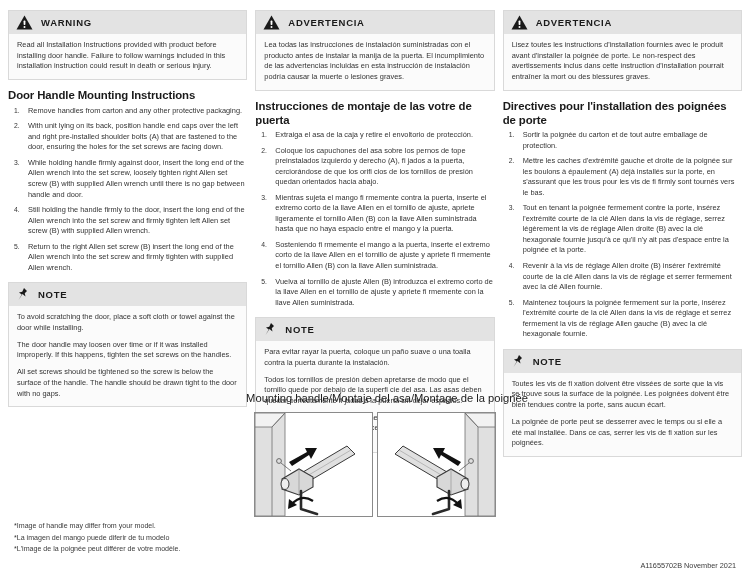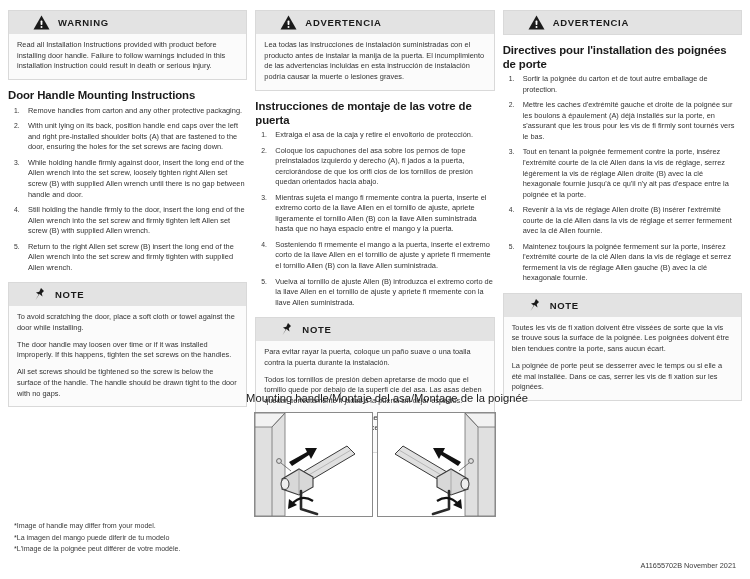--- a/index.html
+++ b/index.html
@@ -41,21 +41,21 @@
   
   .alertbox {
     border: 1px solid #d9d9d9;
     background: #ffffff;
     margin-bottom: 9px;
   }
   .alert-head {
     background: #e3e3e3;
     display: flex;
     align-items: center;
-    padding: 4px 7px 4px 24px;
+    padding: 4px 7px 4px 7px;
     gap: 8px;
   }
   .alert-title {
     font-size: 9.5px;
     font-weight: bold;
     letter-spacing: 0.7px;
     color: #1a1a1a;
   }
   .alert-body {
     padding: 6px 8px 7px 8px;
@@ -266,20 +266,23 @@
 
       <div class="alertbox">
         <div class="alert-head">
           <svg class="tri-icon" viewBox="0 0 34 30">
             <path d="M17 1 L33 29 L1 29 Z" fill="#1a1a1a"></path>
             <rect x="15.2" y="11" width="3.6" height="9" rx="1.3" fill="#ffffff"></rect>
             <circle cx="17" cy="24" r="2" fill="#ffffff"></circle>
           </svg>
           <span class="alert-title">ADVERTENCIA</span>
         </div>
+        <div class="alert-body">
+          <p>Lisez toutes les instructions d'installation fournies avec le produit avant d'installer la poignée de porte. Le non-respect des avertissements inclus dans cette instruction d'installation pourrait entraîner la mort ou des blessures graves.</p>
+        </div>
       </div>
 
       <h2 class="sec-title">Directives pour l'installation des poignées de porte</h2>
 
       <ol class="steps">
         <li>Sortir la poignée du carton et de tout autre emballage de protection.</li>
         <li>Mettre les caches d'extrémité gauche et droite de la poignée sur les boulons à épaulement (A) déjà installés sur la porte, en s'assurant que les trous pour les vis de fi firmly sont tournés vers le bas.</li>
         <li>Tout en tenant la poignée fermement contre la porte, insérez l'extrémité courte de la clé Allen dans la vis de réglage, serrez légèrement la vis de réglage Allen droite (B) avec la clé hexagonale fournie jusqu'à ce qu'il n'y ait pas d'espace entre la poignée et la porte.</li>
         <li>Revenir à la vis de réglage Allen droite (B) insérer l'extrémité courte de la clé Allen dans la vis de réglage et serrer fermement avec la clé Allen fournie.</li>
         <li>Maintenez toujours la poignée fermement sur la porte, insérez l'extrémité courte de la clé Allen dans la vis de réglage et serrez fermement la vis de réglage Allen gauche (B) avec la clé hexagonale fournie.</li>

